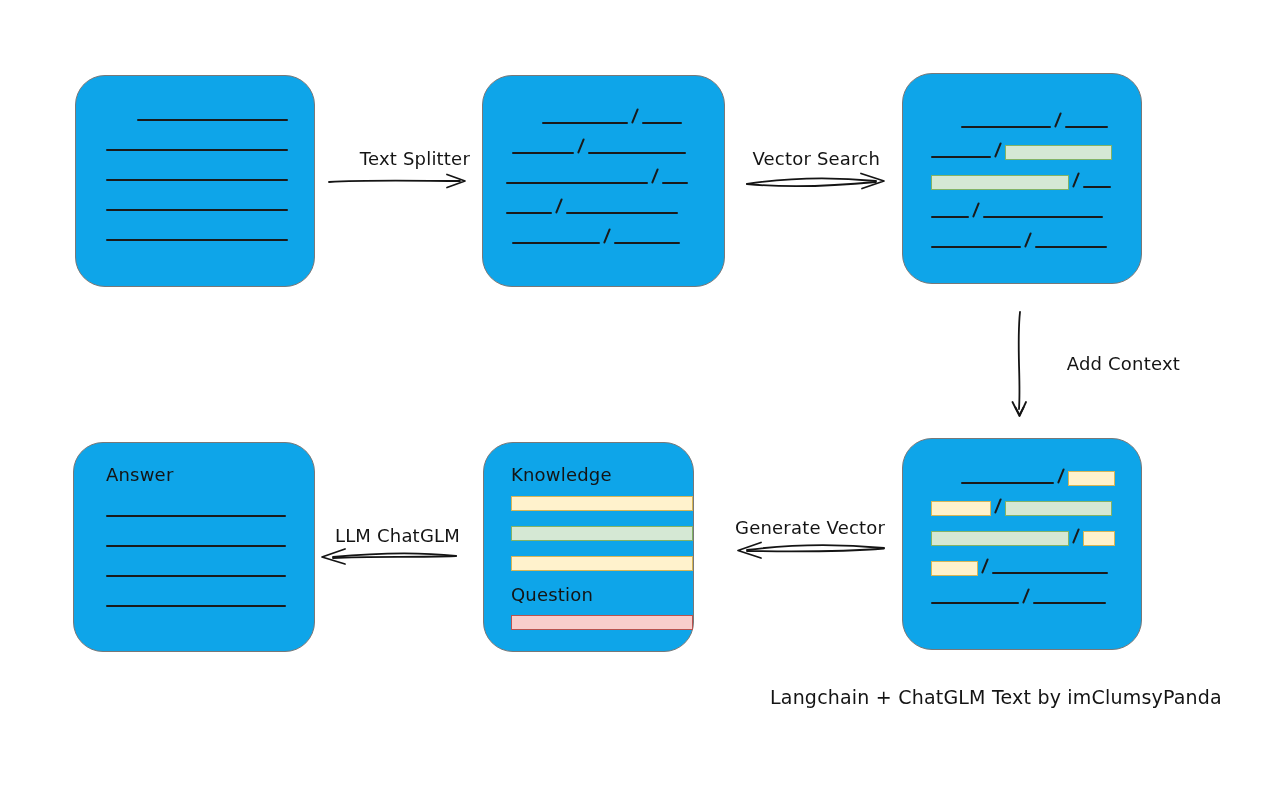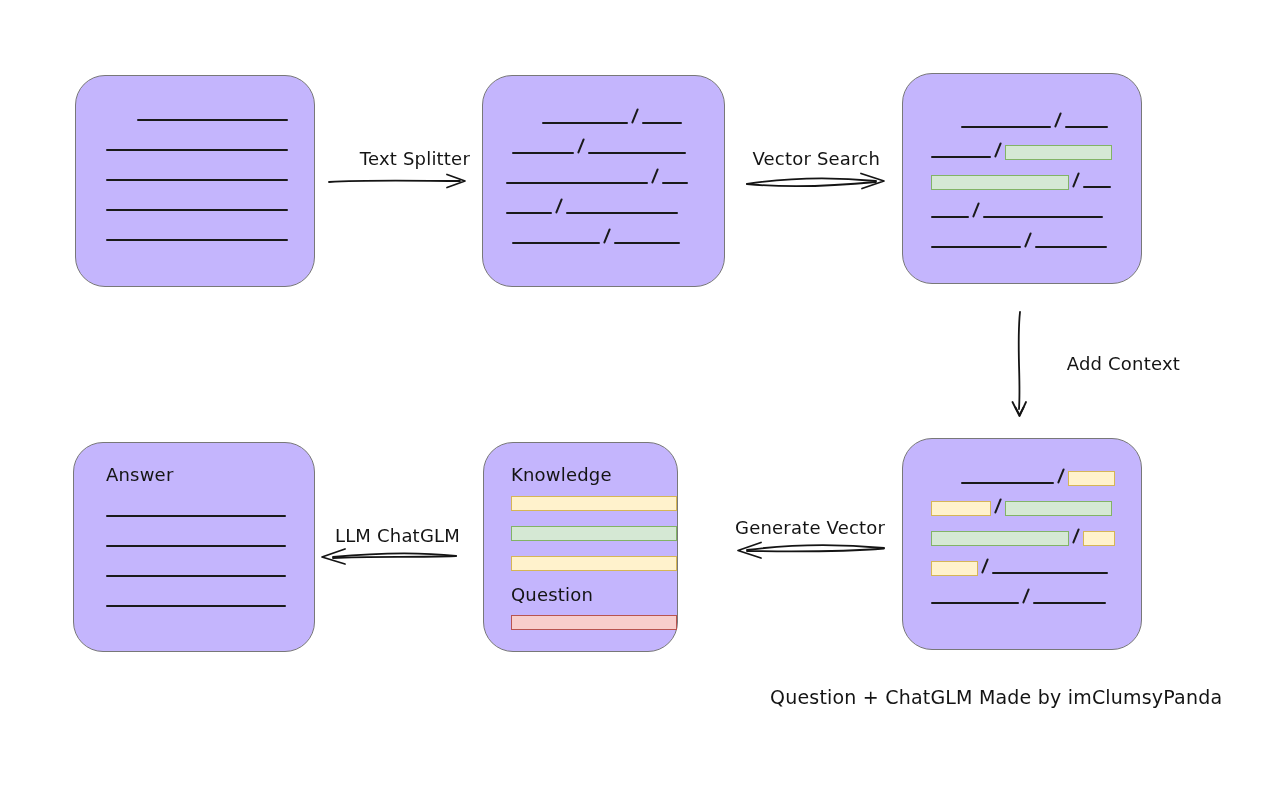--- a/index.html
+++ b/index.html
@@ -6,21 +6,21 @@
   .canvas{
     position:relative;
     width:1262px;height:792px;
     background:#ffffff;
     font-family:"DejaVu Sans","Liberation Sans",sans-serif;
     color:#141414;
     overflow:hidden;
   }
   .node{
     position:absolute;
-    background:#c4b5fd;
+    background:#0ea5e9;
     border:1.6px solid var(--box-border,#777);
     border-radius:30px;
     box-sizing:border-box;
   }
   .rows{box-sizing:border-box;}
   .row{display:flex;align-items:flex-end;height:30px;}
   .bars .row{align-items:center;}
   .seg-gap{height:1px;}
   .seg-line{height:2px;background:var(--line-color,#1a1a1a);border-radius:1px;}
   .seg-slash{
@@ -162,21 +162,21 @@
           <span class="seg-line" style="width: 116px;"></span>
         </div>
         <div class="row">
           <span class="seg-line" style="width: 88px;"></span>
           <span class="seg-slash"></span>
           <span class="seg-line" style="width: 73px;"></span>
         </div>
       </div>
   </div>
 
-  <div class="node" style="left:483px;top:442px;width:195px;height:210px;">
+  <div class="node" style="left:483px;top:442px;width:211px;height:210px;">
     <div style="padding:20px 0 0 27px;">
       <div class="box-title">Knowledge</div>
       <div class="rows bars">
           <div class="row">
             <span class="seg-yellow" style="width: 183px;"></span>
           </div>
           <div class="row">
             <span class="seg-green" style="width: 183px;"></span>
           </div>
           <div class="row">
@@ -238,15 +238,15 @@
       <path d="M345 549 L322 557 L345 564"></path>
     </g>
   </svg>
 
   <div class="arrow-label" style="left:330px;top:148px;width:140px;">Text Splitter</div>
   <div class="arrow-label" style="left:740px;top:148px;width:140px;">Vector Search</div>
   <div class="arrow-label" style="left:1036px;top:353px;width:120px;text-align:right;margin-left:24px;">Add Context</div>
   <div class="arrow-label" style="left:735px;top:517px;width:150px;">Generate Vector</div>
   <div class="arrow-label" style="left:325px;top:525px;width:135px;">LLM ChatGLM</div>
 
-  <div class="footer">Question + ChatGLM Made by imClumsyPanda</div>
+  <div class="footer">Langchain + ChatGLM Text by imClumsyPanda</div>
 
 </div>
 
 </body></html>

